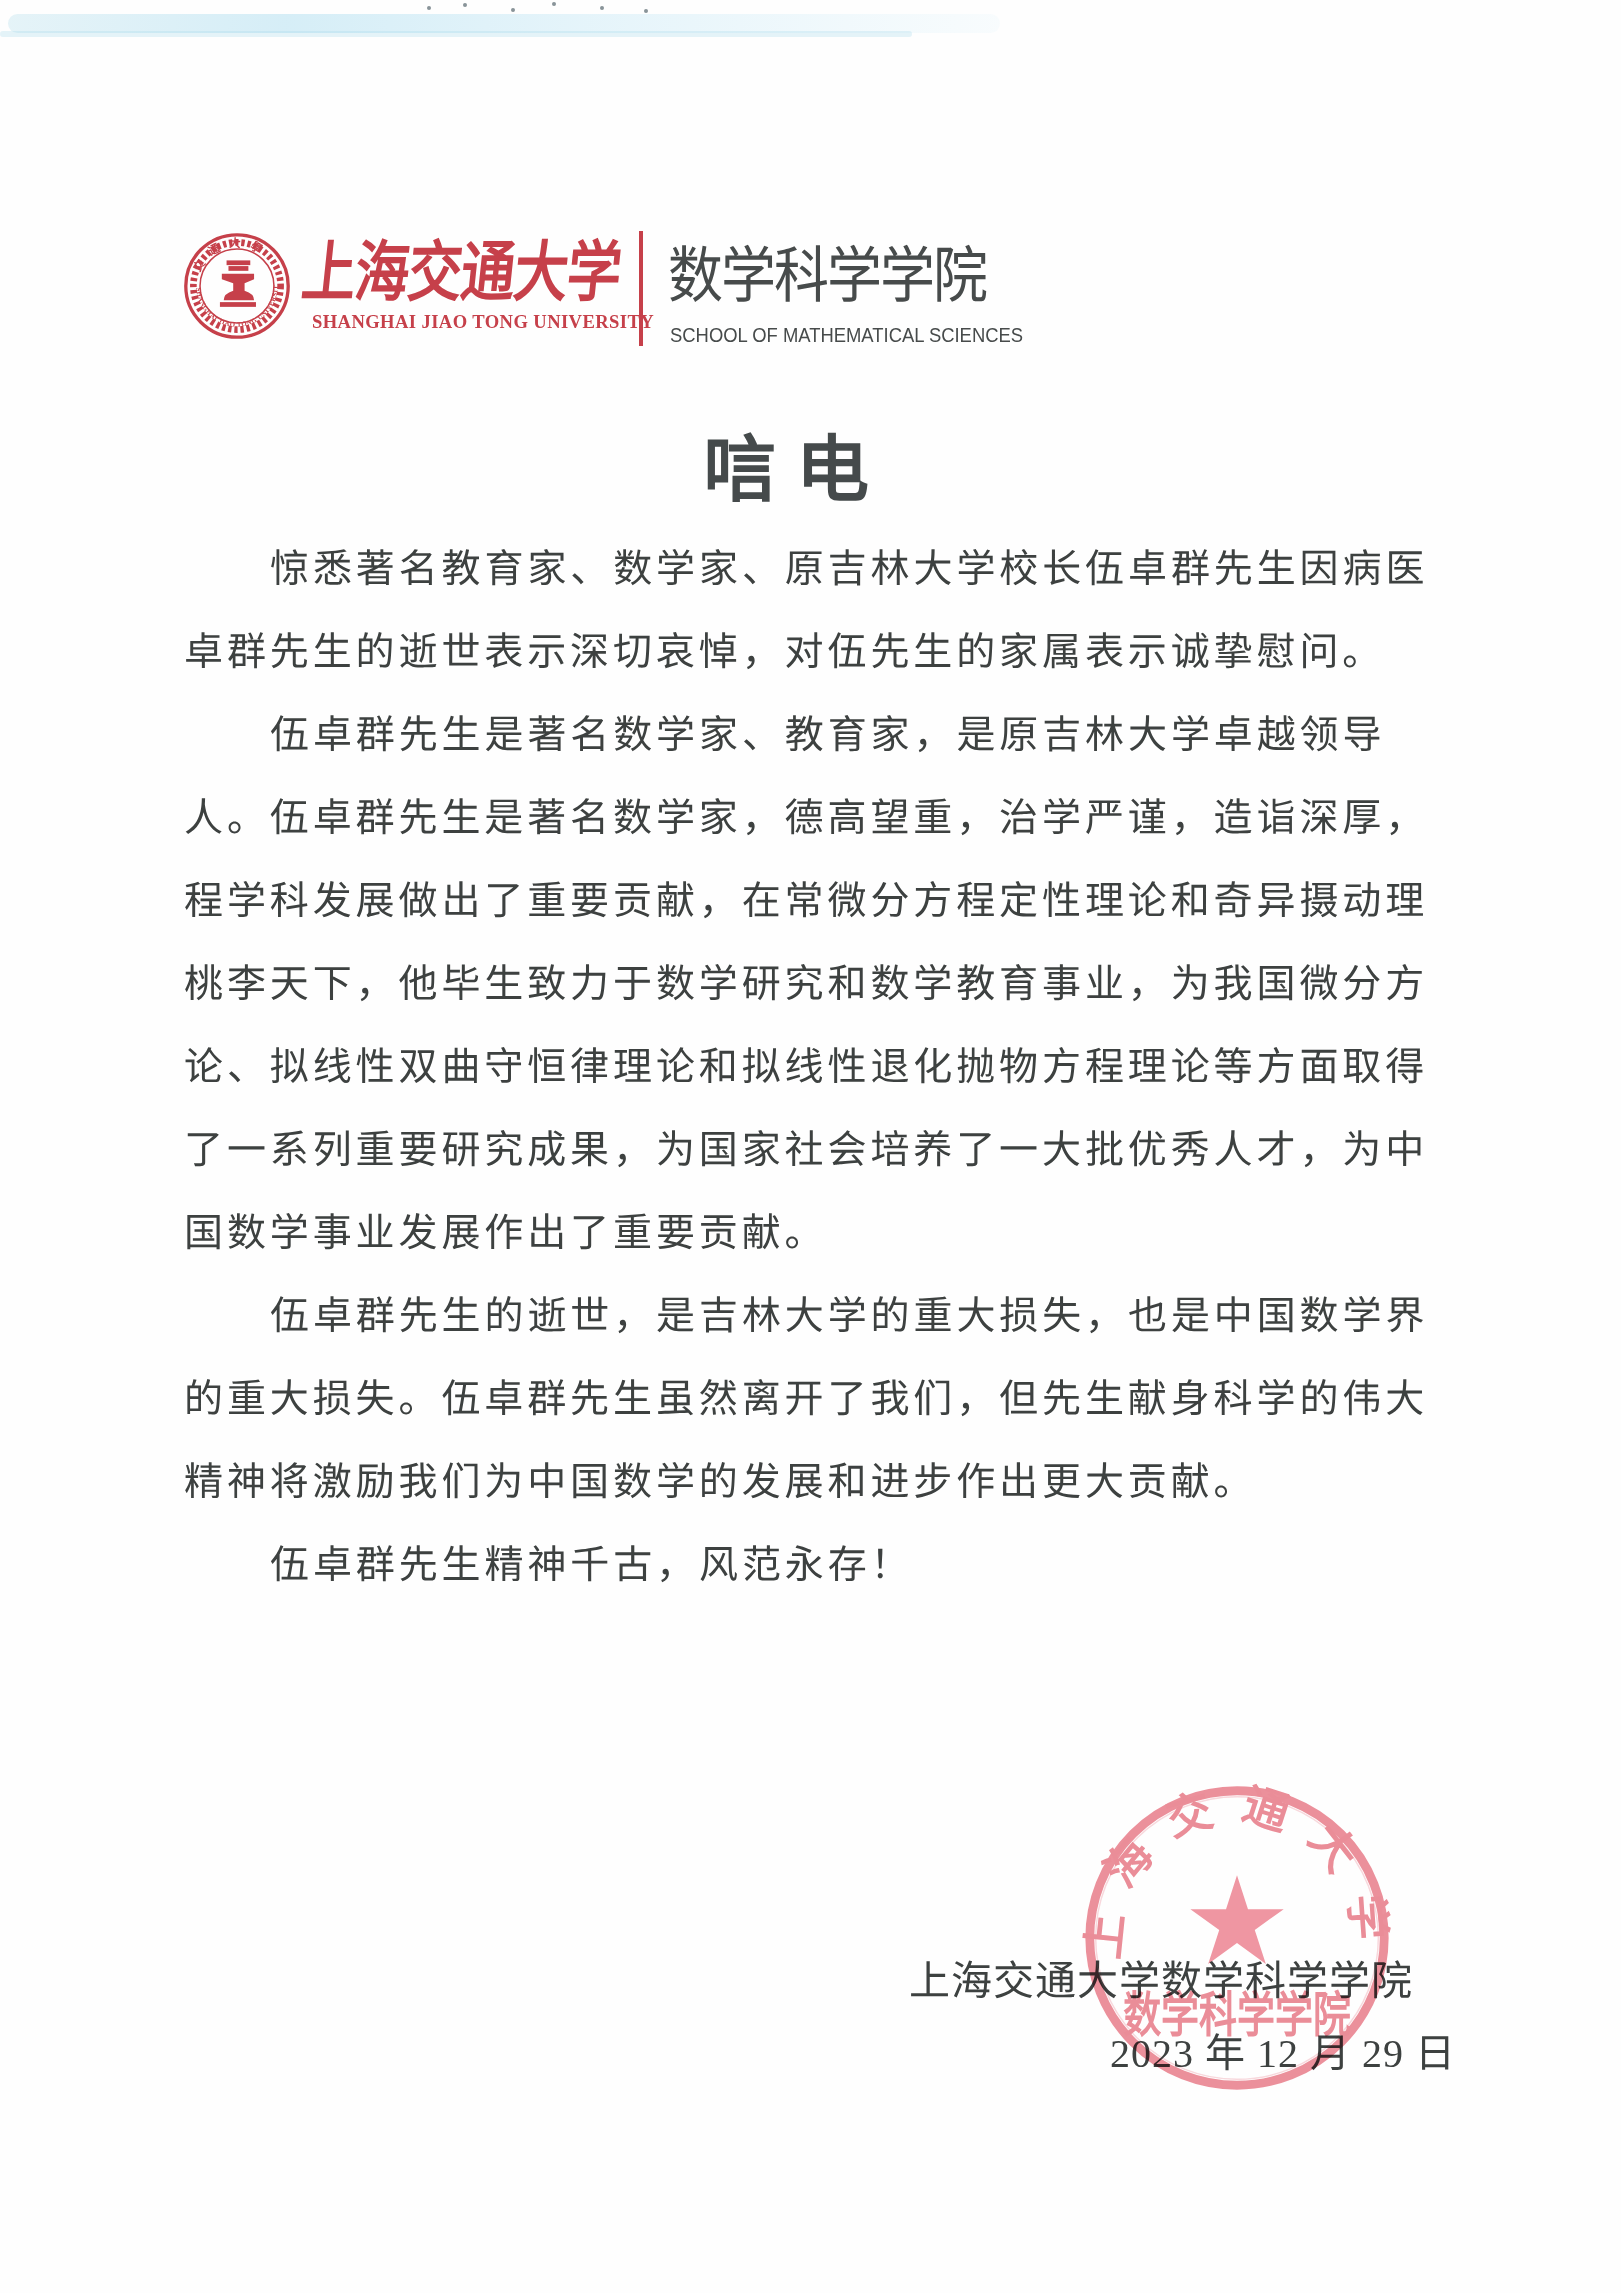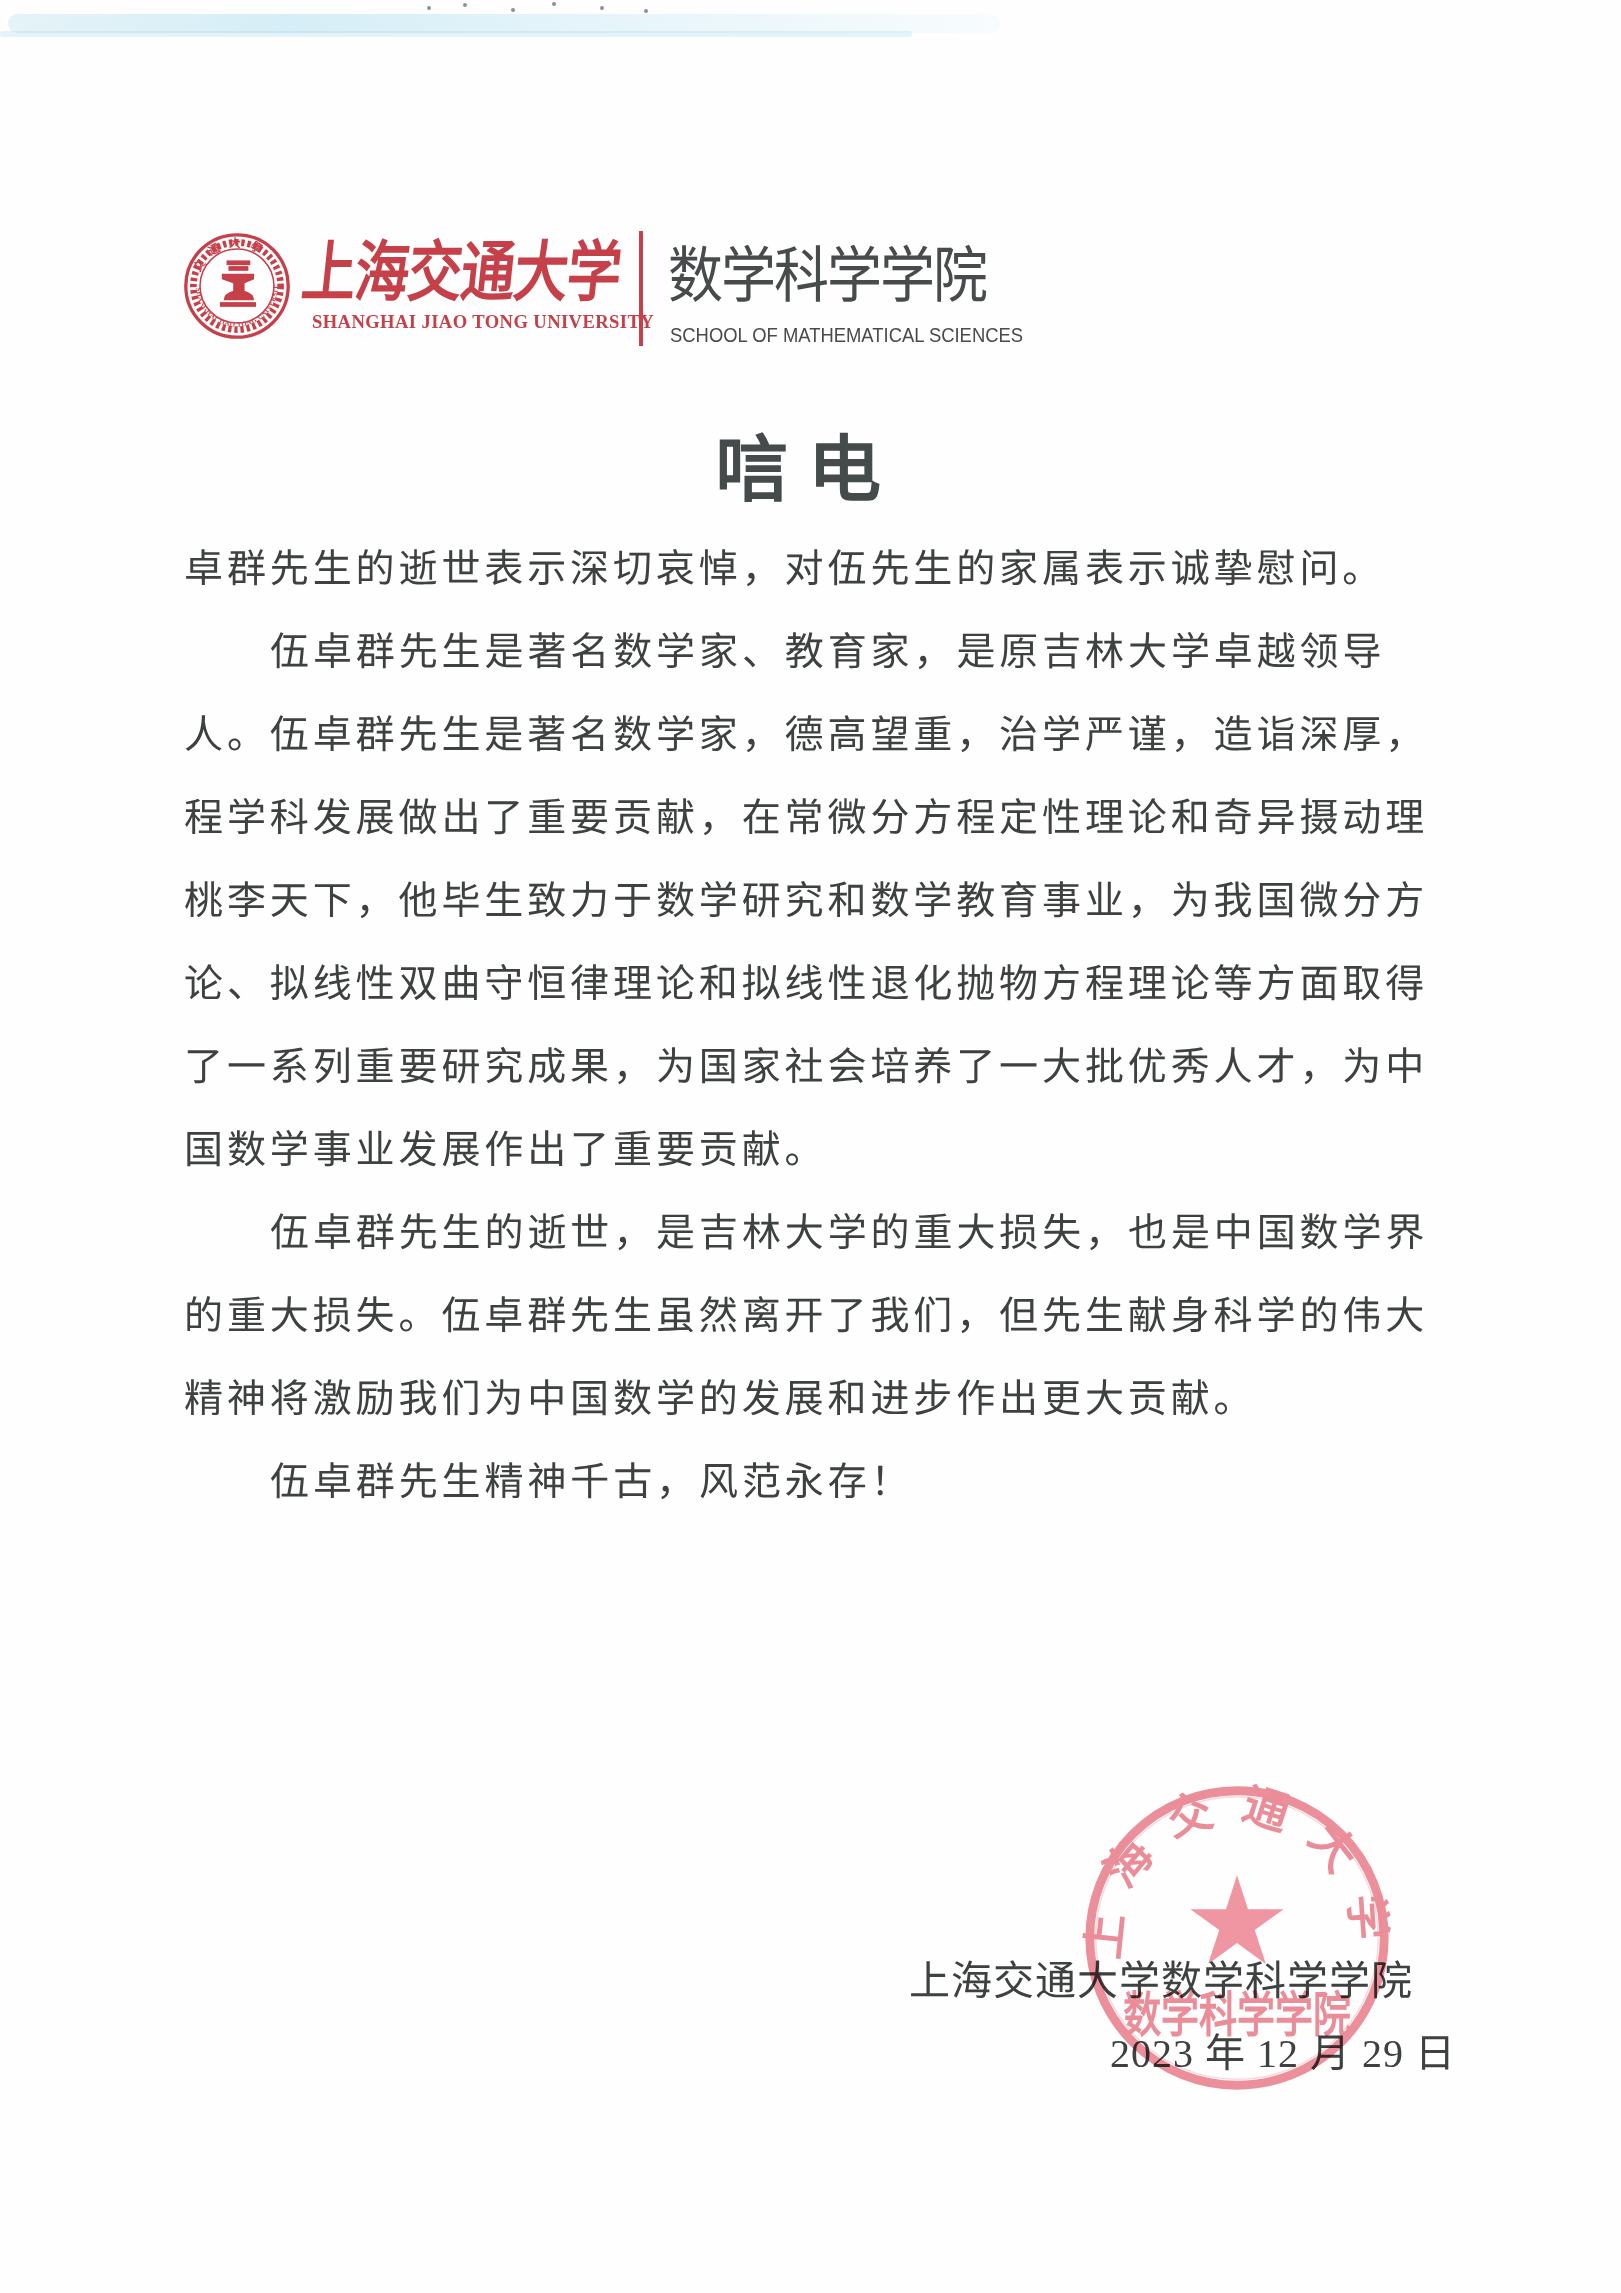--- a/index.html
+++ b/index.html
@@ -19,21 +19,21 @@
   .enname{position:absolute;left:312px;top:311px;font-size:18.6px;font-weight:bold;color:#c6404a;
     letter-spacing:0.4px;font-family:"Liberation Serif",serif;white-space:nowrap;}
   .divider{position:absolute;left:639px;top:231px;width:3.9px;height:115px;background:#c6404a;}
   .schoolcn{position:absolute;left:668px;top:225px;font-size:55px;color:#474b4b;letter-spacing:-2px;
     font-family:"Liberation Sans","DejaVu Sans",sans-serif;transform:scaleY(1.12);transform-origin:left top;white-space:nowrap;}
   .schoolen{position:absolute;left:670px;top:324px;font-size:19.6px;color:#474b4b;
     font-family:"Liberation Sans","DejaVu Sans",sans-serif;transform:scaleX(.94);transform-origin:left top;white-space:nowrap;}
   
   .title{position:absolute;left:0;top:410px;width:1592px;margin:0;text-align:center;
     font-size:73px;font-weight:bold;color:#454a4b;letter-spacing:19.6px;
-    font-family:"Liberation Sans","DejaVu Sans",sans-serif;padding-left:12px;}
+    font-family:"Liberation Sans","DejaVu Sans",sans-serif;}
   
   .body{position:absolute;left:184px;top:527px;width:1260px;color:#3d4140;}
   .bline{height:83px;line-height:83px;font-size:39px;letter-spacing:3.9px;white-space:nowrap;}
   .indent{padding-left:86px;}
   
   .sig-org{position:absolute;left:909px;top:1947px;font-size:41px;letter-spacing:1px;color:#3d4140;
     white-space:nowrap;z-index:3;mix-blend-mode:multiply;}
   .sig-date{position:absolute;left:1074px;top:2021px;font-size:40px;letter-spacing:1px;color:#3d4140;
     white-space:nowrap;z-index:3;mix-blend-mode:multiply;margin-left:36px;}
   .seal{position:absolute;left:1078px;top:1779px;z-index:2;opacity:.92;mix-blend-mode:multiply;}
@@ -77,20 +77,21 @@
     <div class="cnname">上海交通大学</div>
     <div class="enname">SHANGHAI JIAO TONG UNIVERSITY</div>
     <div class="divider"></div>
     <div class="schoolcn">数学科学学院</div>
     <div class="schoolen">SCHOOL OF MATHEMATICAL SCIENCES</div>
   </div>
 
   <h1 class="title">唁电</h1>
 
   <div class="body">
+    <div class="bline indent">惊悉著名教育家、数学家、原吉林大学校长伍卓群先生因病医</div>
     <div class="bline">卓群先生的逝世表示深切哀悼，对伍先生的家属表示诚挚慰问。</div>
     <div class="bline indent">伍卓群先生是著名数学家、教育家，是原吉林大学卓越领导</div>
     <div class="bline">人。伍卓群先生是著名数学家，德高望重，治学严谨，造诣深厚，</div>
     <div class="bline">程学科发展做出了重要贡献，在常微分方程定性理论和奇异摄动理</div>
     <div class="bline">桃李天下，他毕生致力于数学研究和数学教育事业，为我国微分方</div>
     <div class="bline">论、拟线性双曲守恒律理论和拟线性退化抛物方程理论等方面取得</div>
     <div class="bline">了一系列重要研究成果，为国家社会培养了一大批优秀人才，为中</div>
     <div class="bline">国数学事业发展作出了重要贡献。</div>
     <div class="bline indent">伍卓群先生的逝世，是吉林大学的重大损失，也是中国数学界</div>
     <div class="bline">的重大损失。伍卓群先生虽然离开了我们，但先生献身科学的伟大</div>

